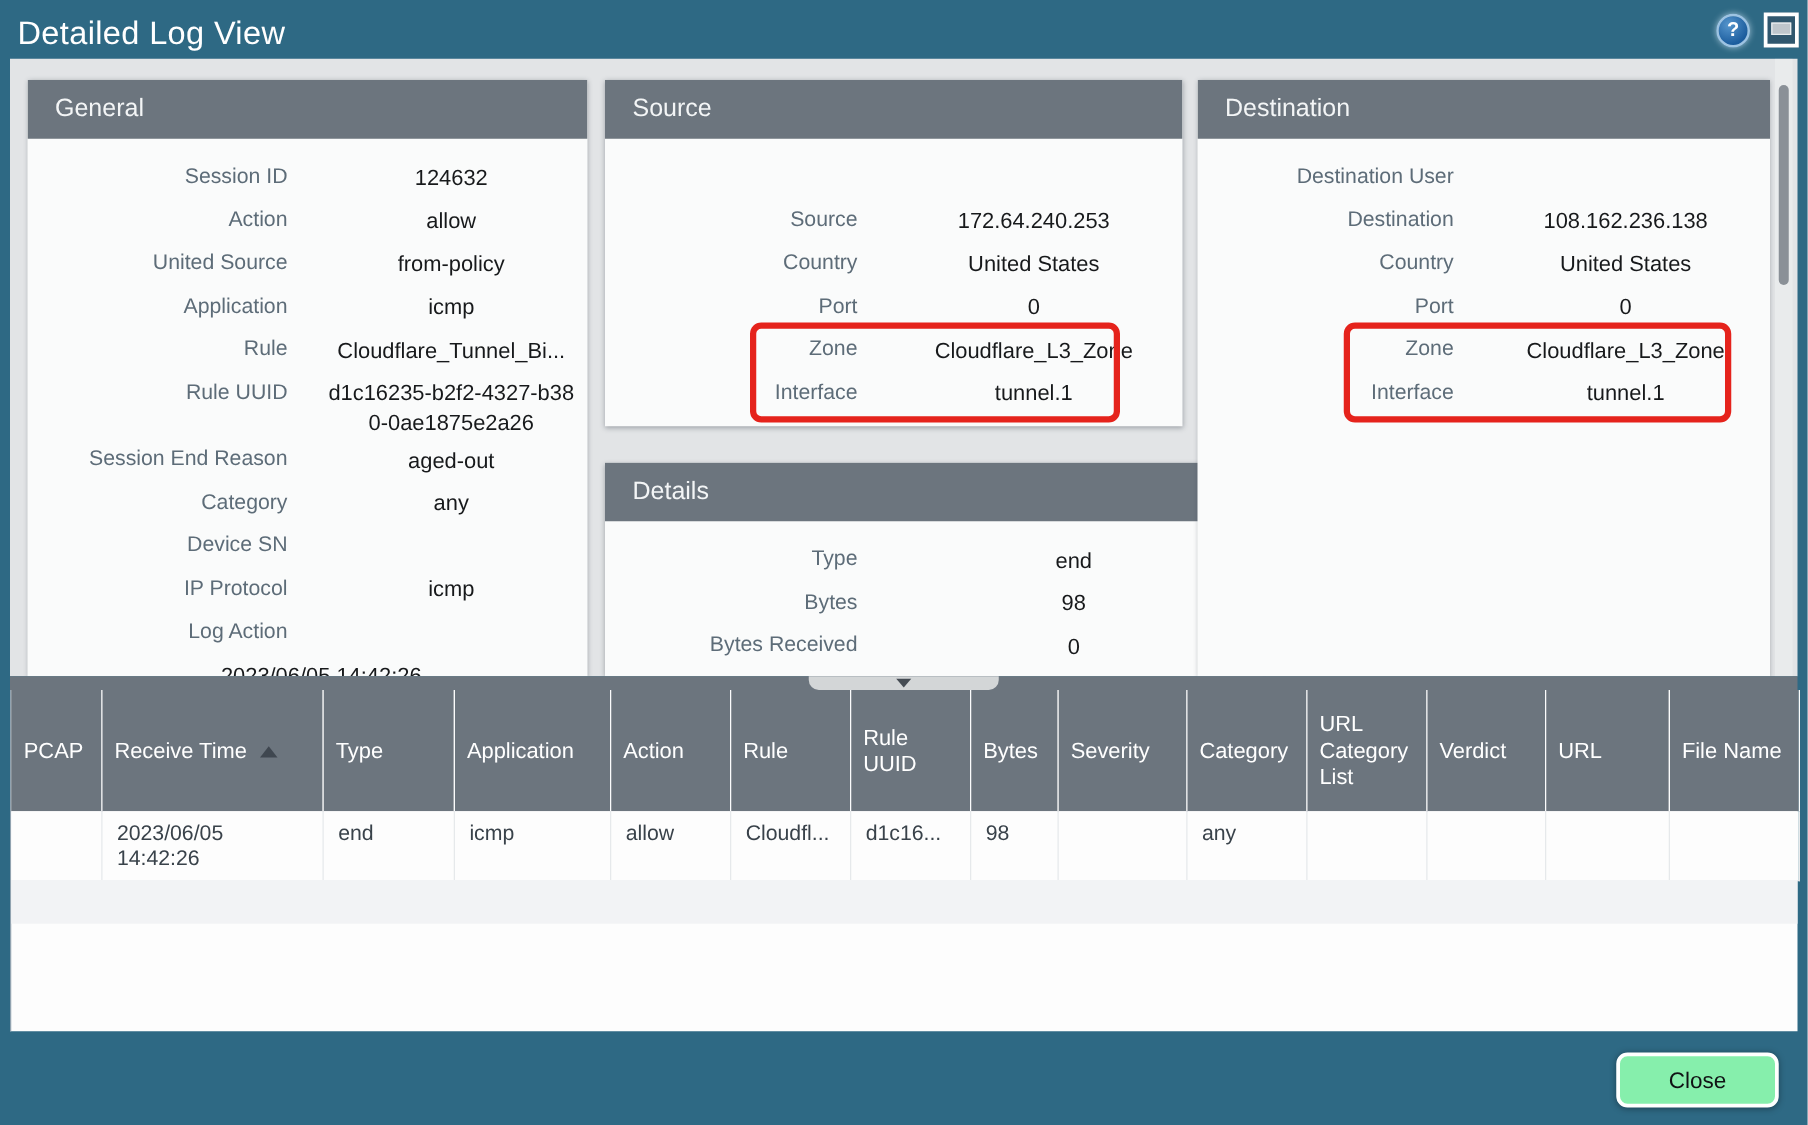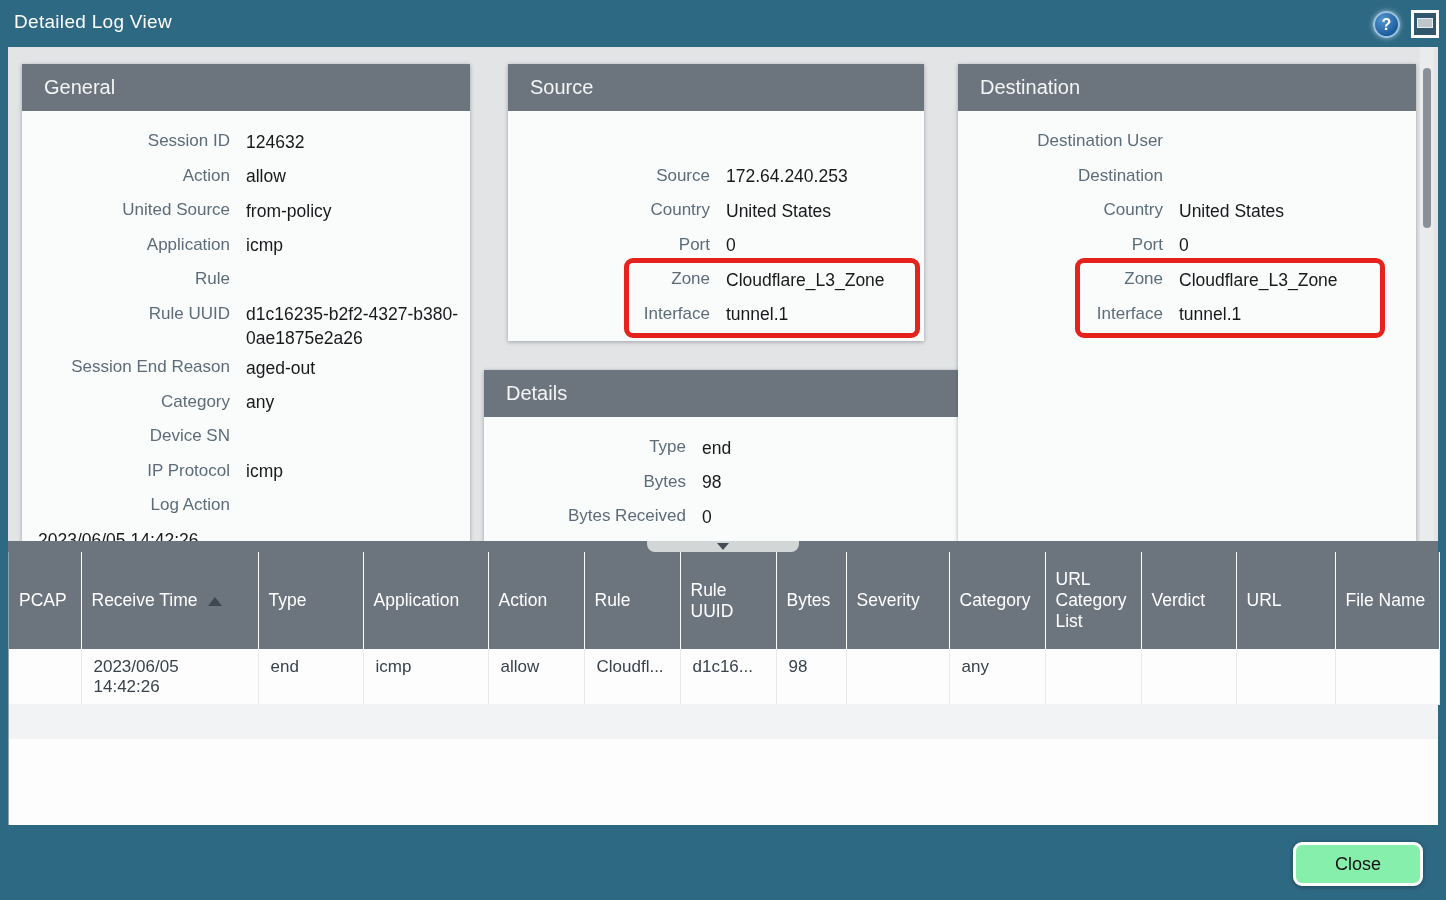--- a/index.html
+++ b/index.html
@@ -7,21 +7,21 @@
   body {
     position:relative; overflow:hidden;
     background:#2e6984;
     font-family:"Liberation Sans", sans-serif;
   }
 
   
   .titlebar { position:absolute; left:0; top:0; width:1446px; height:47px; }
   .dialog-title {
     position:absolute; left:14px; top:11px;
-    color:#ffffff; font-size:19px; font-weight:400; letter-spacing:.3px;
+    color:#ffffff; font-size:26px; font-weight:400; letter-spacing:.3px;
   }
   .help-icon {
     position:absolute; left:1373px; top:11px; width:27px; height:27px;
     border-radius:50%;
     background:radial-gradient(circle at 35% 30%, #5696cd, #1b5c9d 72%);
     border:2px solid #9dc3e2;
     box-shadow:0 0 5px rgba(210,230,245,.7);
     color:#fff; font-weight:bold; font-size:16px;
     text-align:center; line-height:23px; cursor:pointer;
   }
@@ -41,38 +41,39 @@
   }
   .panel {
     position:absolute; background:#fafbfb; overflow:hidden;
     box-shadow:0 1px 4px rgba(50,60,70,.4);
   }
   .panel-header {
     height:47px; background:#6c757e; color:#f3f5f6;
     font-size:20px; line-height:46px; padding-left:22px; font-weight:400;
   }
   .panel-general     { left:14px;  top:17px;  width:448px; height:477px; }
-  .panel-source      { left:500px; top:17px;  width:416px; height:277px; }
+  .panel-source      { left:476px; top:17px;  width:462px; height:277px; }
   .panel-details     { left:476px; top:323px; width:526px; height:171px; }
   .panel-destination { left:950px; top:17px;  width:458px; height:477px; }
 
   .panel-body { padding-top:13px; position:relative; }
 
   .field-row { display:flex; align-items:flex-start; min-height:34.5px; padding-right:10px; }
   .field-label {
     flex:0 0 208px; text-align:right;
     color:#5d6c78; font-size:17px; line-height:34.5px;
     white-space:nowrap;
   }
   .panel-source .field-label, .panel-details .field-label { flex-basis:202px; }
   .panel-destination .field-label { flex-basis:205px; }
   .field-value {
-    flex:1; margin-left:16px; padding-top:5.5px;
+    flex:1; margin-left:32px; padding-top:5.5px;
     color:#17191b; font-size:17.5px; line-height:24px;
     word-break:break-all;
+    text-align:center;
   }
 
   .highlight-box {
     position:absolute; border:5px solid #e5231c; border-radius:9px;
     pointer-events:none; z-index:3;
   }
   .highlight-source      { left:116px; top:194px; width:296px; height:80px; }
   .highlight-destination { left:117px; top:194px; width:310px; height:80px; }
 
   .scrollbar {
@@ -163,20 +164,21 @@
         <div class="field-row">
           <span class="field-label">United Source</span>
           <span class="field-value">from-policy</span>
         </div>
         <div class="field-row">
           <span class="field-label">Application</span>
           <span class="field-value">icmp</span>
         </div>
         <div class="field-row">
           <span class="field-label">Rule</span>
+          <span class="field-value">Cloudflare_Tunnel_Bi...</span>
         </div>
         <div class="field-row">
           <span class="field-label">Rule UUID</span>
           <span class="field-value">d1c16235-b2f2-4327-b380-0ae1875e2a26</span>
         </div>
         <div class="field-row">
           <span class="field-label">Session End Reason</span>
           <span class="field-value">aged-out</span>
         </div>
         <div class="field-row">
@@ -251,20 +253,21 @@
 
   <div class="panel panel-destination">
     <div class="panel-header">Destination</div>
     <div class="panel-body" id="destination-body">
         <div class="field-row">
           <span class="field-label">Destination User</span>
           <span class="field-value"></span>
         </div>
         <div class="field-row">
           <span class="field-label">Destination</span>
+          <span class="field-value">108.162.236.138</span>
         </div>
         <div class="field-row">
           <span class="field-label">Country</span>
           <span class="field-value">United States</span>
         </div>
         <div class="field-row">
           <span class="field-label">Port</span>
           <span class="field-value">0</span>
         </div>
         <div class="field-row">

